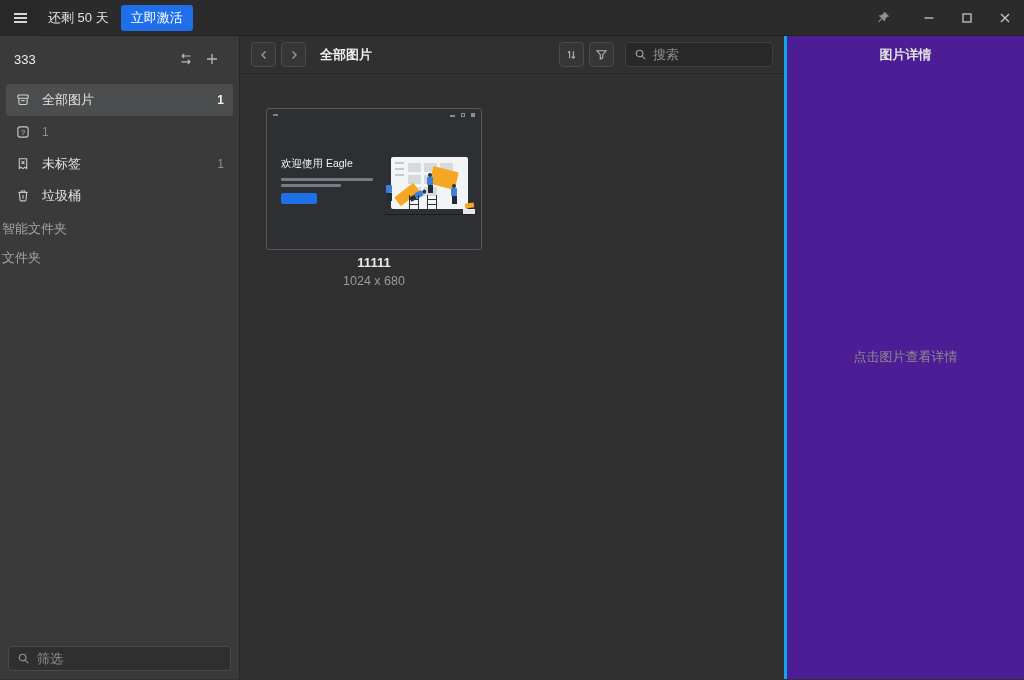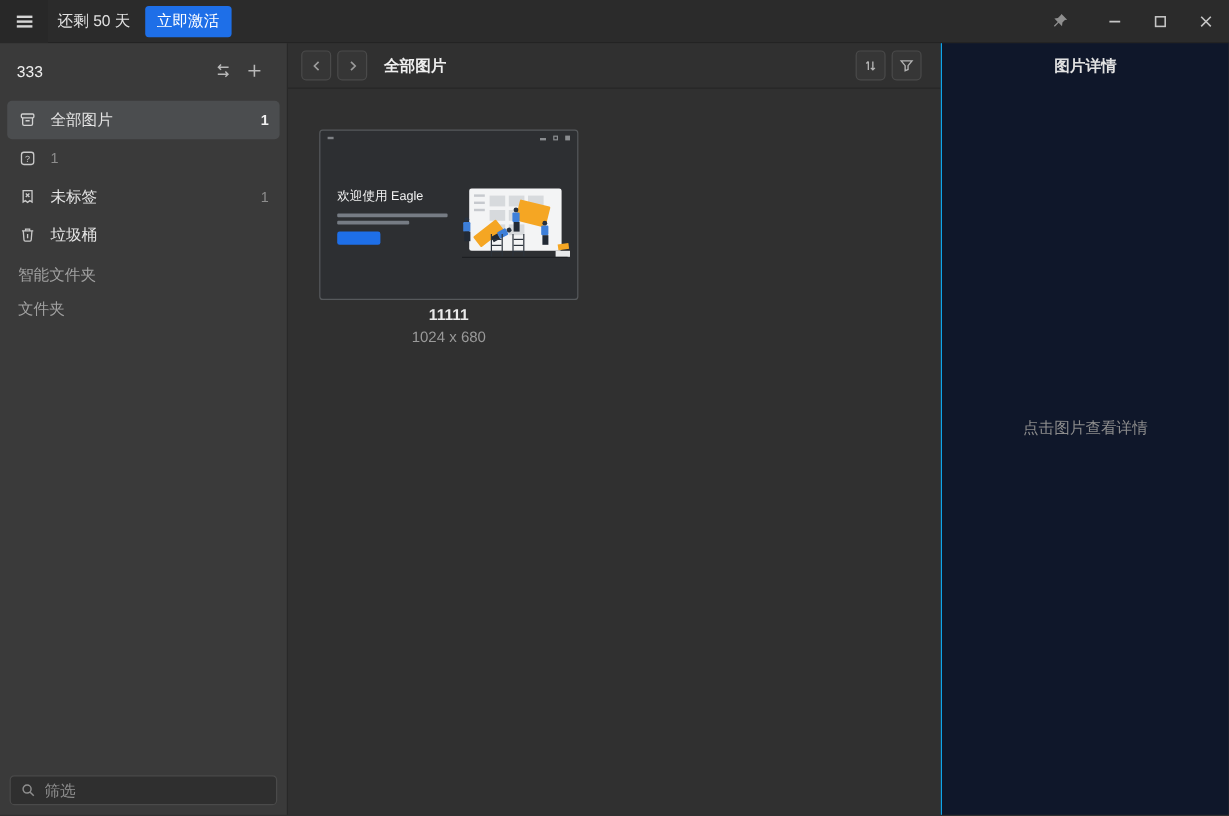--- a/index.html
+++ b/index.html
@@ -91,21 +91,21 @@
     margin-right: 11px;
     display: flex; align-items: center; justify-content: center;
   }
   .sidebar-item .lbl { color: #e3e3e3; flex: 1; }
   .sidebar-item .cnt { color: #8d8d8d; font-size: 12px; }
   .sidebar-item.selected .cnt { color: #f0f0f0; font-weight: bold; }
   .section-label {
     height: 29px;
     display: flex;
     align-items: center;
-    padding: 0 15px;
+    padding: 0 2px;
     color: #a2a2a2;
     cursor: pointer;
   }
   .sidebar-filter {
     position: absolute;
     left: 8px; right: 8px; bottom: 8px;
     height: 25px;
     background: #2f2f2f;
     border: 1px solid #4a4a4a;
     border-radius: 4px;
@@ -223,22 +223,22 @@
   .t-stack .s1 { width: 12px; height: 5px; background: #e8e9ea; }
   .t-stack .s2 { width: 9px; height: 5px; background: #f5a623; margin: 0 0 1px 2px; transform: rotate(-8deg); }
   .t-floor { position: absolute; left: 0; right: 2px; bottom: 0px; height: 1px; background: #1d1f22; }
 
   .item-name { margin-top: 5px; text-align: center; font-weight: bold; color: #eaeaea; font-size: 13px; }
   .item-dims { margin-top: 4px; text-align: center; color: #9a9a9a; font-size: 12.5px; }
 
   
   .details {
     width: 240px;
-    background: #0f172a;
-    border-left: 1px solid #0ea5e9;
+    background: #4c1d95;
+    border-left: 3px solid #0ea5e9;
     position: relative;
   }
   .details-header {
     height: 38px;
     display: flex; align-items: center; justify-content: center;
     font-weight: bold;
     color: #e2e2e2;
   }
   .details-empty {
     position: absolute;
@@ -378,20 +378,27 @@
         <svg width="15" height="15" viewBox="0 0 16 16" fill="none" stroke="#b4b4b4" stroke-width="1.2">
           <path d="M6 12 V4.5 M4.2 6.3 L6 4.5"></path>
           <path d="M10 4.5 V12 M8.2 10.2 L10 12 L11.8 10.2"></path>
         </svg>
       </span>
       <span class="sq-btn">
         <svg width="15" height="15" viewBox="0 0 16 16" fill="none" stroke="#b4b4b4" stroke-width="1.2">
           <path d="M3.2 4 H12.8 L9.3 8.2 V11.6 L6.7 12.8 V8.2 Z"></path>
         </svg>
       </span>
+      <div class="search-box">
+        <svg width="13" height="13" viewBox="0 0 14 14" fill="none" stroke="#9a9a9a" stroke-width="1.3">
+          <circle cx="6" cy="6" r="3.6"></circle>
+            <path d="M8.8 8.8 L12 12"></path>
+        </svg>
+        <input type="text" placeholder="搜索" style="">
+      </div>
     </div>
 
     <div class="content">
       <div class="grid-item">
         <div class="thumb-card">
           <div class="t-titlebar">
             <span class="t-appdot"></span>
             <span class="t-ctl t-min"></span>
             <span class="t-ctl t-max"></span>
             <span class="t-ctl t-cls"></span>

